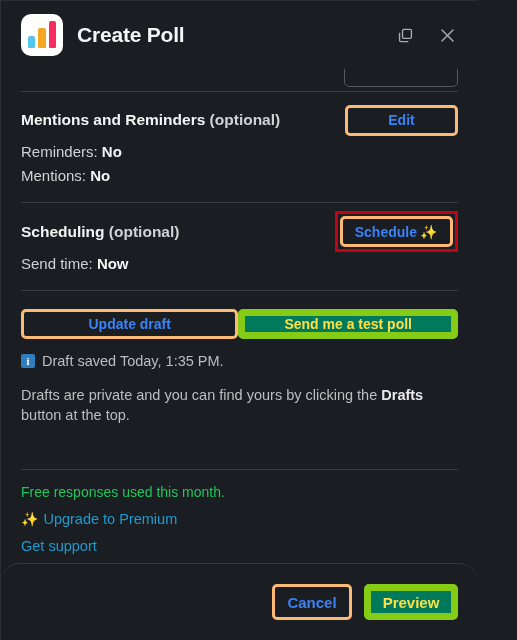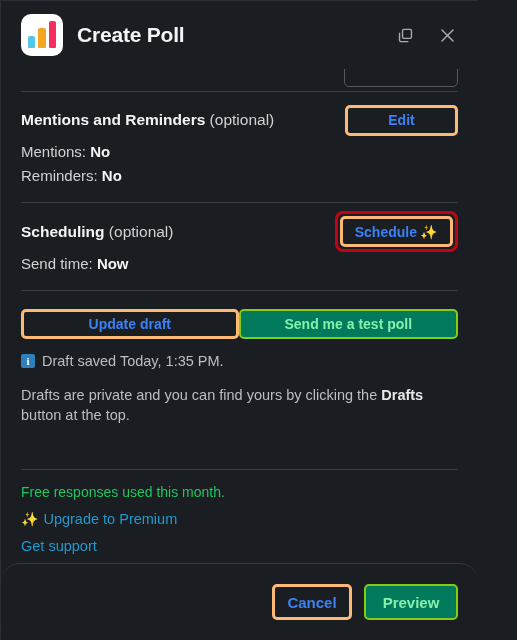--- a/index.html
+++ b/index.html
@@ -112,21 +112,21 @@
     align-items: center;
     min-height: 48px;
     padding-top: 8px;
   }
   .section-title {
     font-size: 15.5px;
     color: #f3f4f5;
     font-weight: bold;
   }
   .section-title .opt {
-    font-weight: normal;
+    font-weight: bold;
     color: #d1d2d3;
   }
 
   .btn {
     font-family: "Liberation Sans", sans-serif;
     cursor: pointer;
     border-radius: 5px;
     font-size: 14px;
     font-weight: bold;
     display: inline-flex;
@@ -134,34 +134,34 @@
     justify-content: center;
     gap: 5px;
   }
   .btn-outline {
     background: transparent;
     border: 3px solid #fdba74;
     color: #3b82f6;
   }
   .btn-green {
     background: #007a5a;
-    border: 2px solid #84cc16;
-    color: #86efac;
+    border: 7px solid #84cc16;
+    color: #fde047;
   }
 
   .side-btn {
     margin-left: auto;
     width: 113px;
     height: 31px;
   }
 
   .hl-wrap {
     margin-left: auto;
     border: 3px solid #c00418;
-    border-radius: 8px;
+    border-radius: 0;
     padding: 2px;
     line-height: 0;
   }
   .hl-wrap .side-btn { margin-left: 0; }
 
   .detail-line {
     font-size: 15px;
     color: #d1d2d3;
     line-height: 22px;
     padding: 1px 0;
@@ -303,24 +303,24 @@
 
     <div class="section-head">
       <div class="section-title">
         <span>Mentions and Reminders</span><span class="opt"> (optional)</span>
       </div>
       <button class="btn btn-outline side-btn">Edit</button>
     </div>
 
     <div class="section-gap-bot">
       <div class="detail-line">
+        <span>Reminders: </span><b>No</b>
+      </div>
+      <div class="detail-line">
         <span>Mentions: </span><b>No</b>
-      </div>
-      <div class="detail-line">
-        <span>Reminders: </span><b>No</b>
       </div>
     </div>
 
     <div class="divider"></div>
 
     <div class="section-head">
       <div class="section-title">
         <span>Scheduling</span><span class="opt"> (optional)</span>
       </div>
       <div class="hl-wrap">

